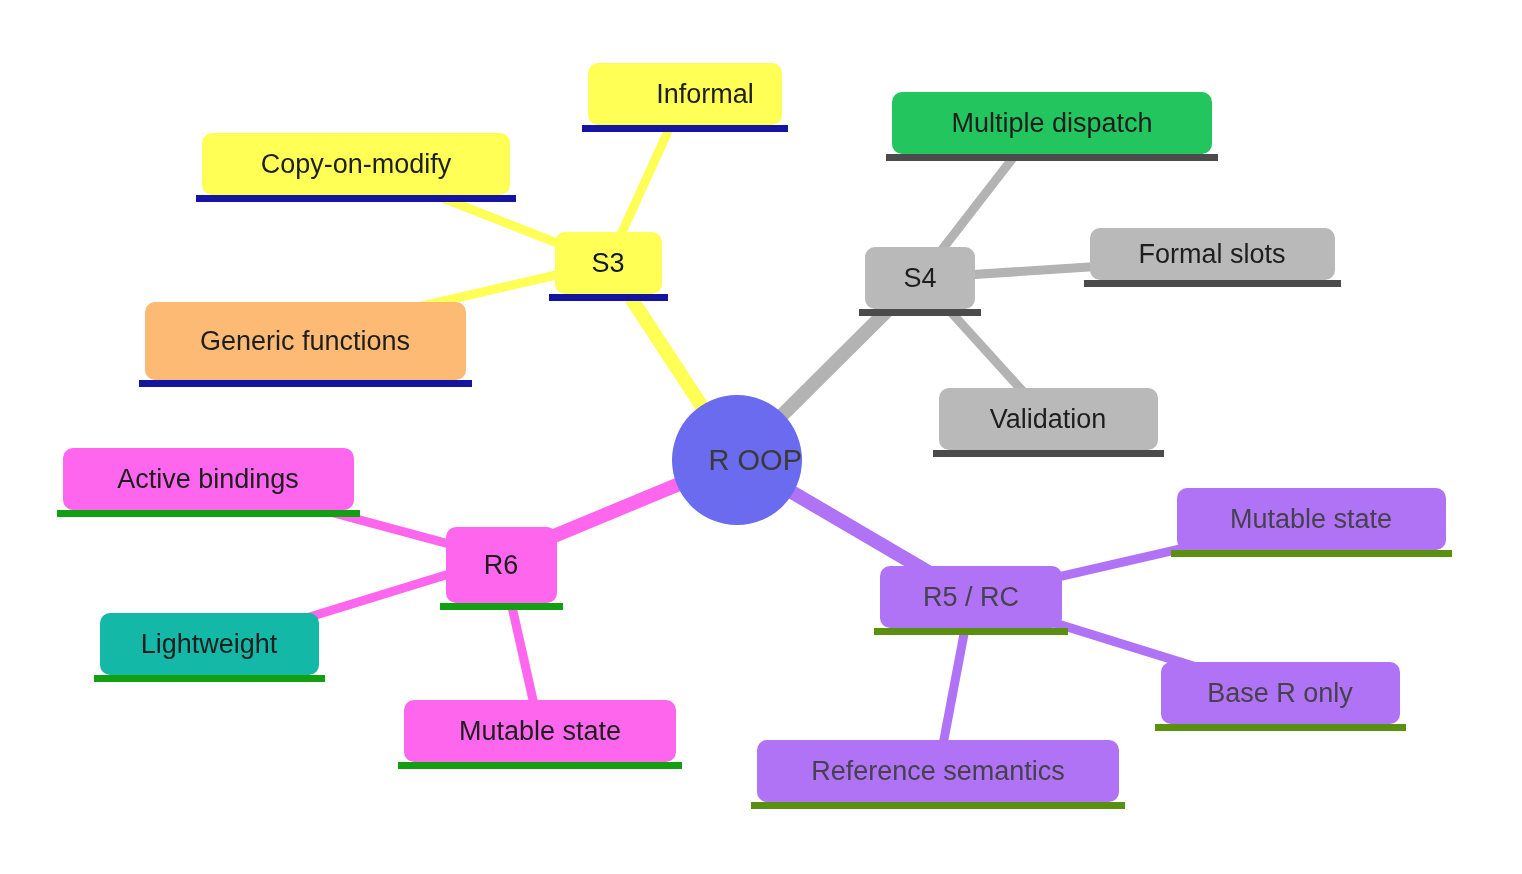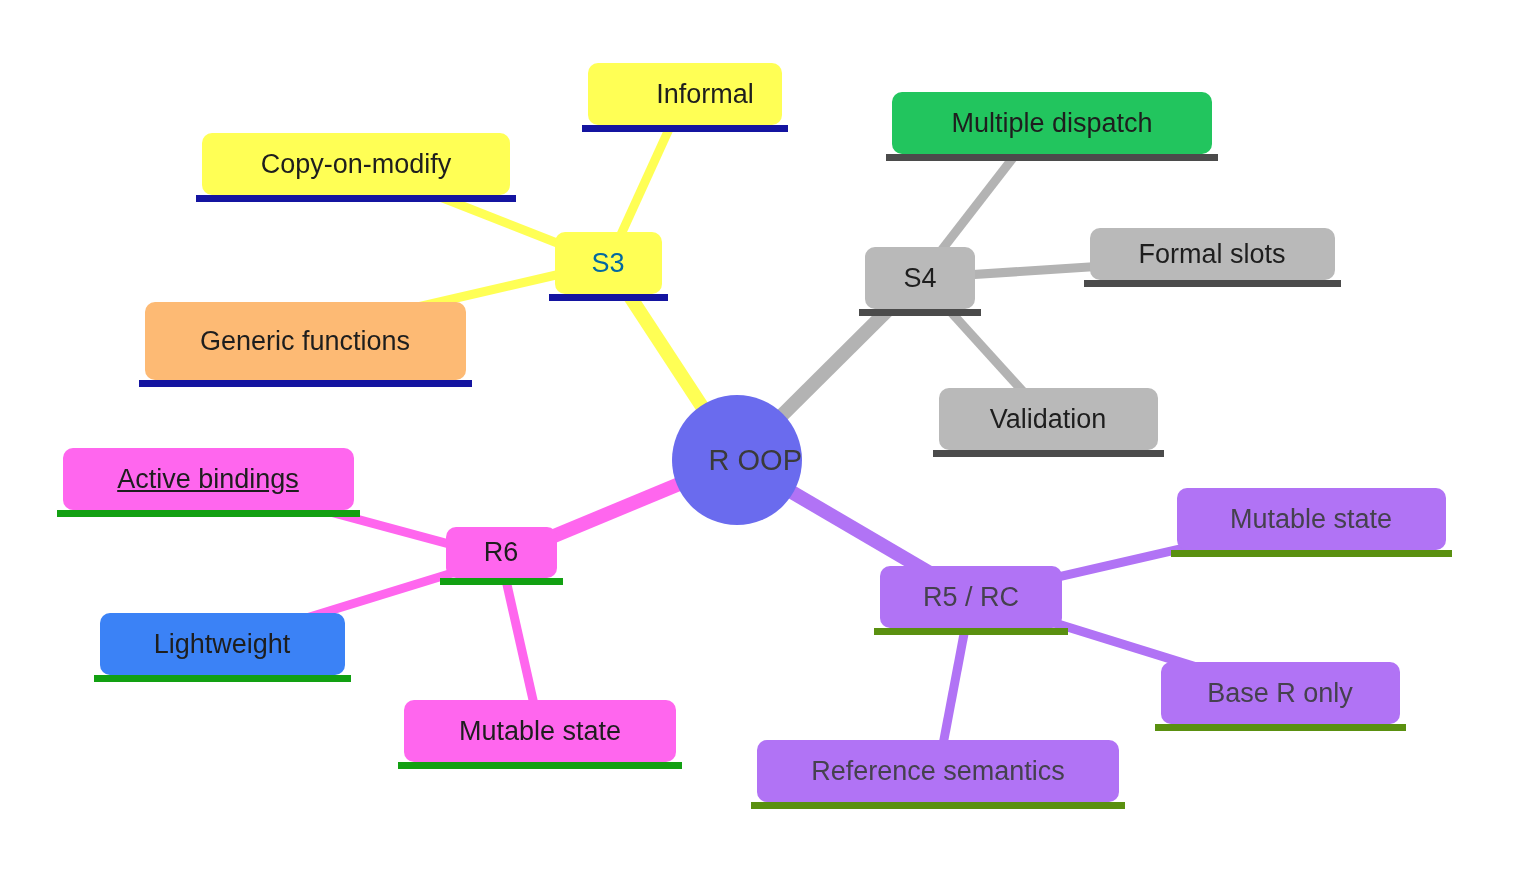--- a/index.html
+++ b/index.html
@@ -46,21 +46,21 @@
       <line x1="737" y1="460" x2="501" y2="558" stroke="#FF66EE" stroke-width="14"></line>
       <line x1="501" y1="558" x2="208" y2="479" stroke="#FF66EE" stroke-width="9"></line>
       <line x1="501" y1="558" x2="222" y2="644" stroke="#FF66EE" stroke-width="9"></line>
       <line x1="501" y1="558" x2="540" y2="731" stroke="#FF66EE" stroke-width="9"></line>
       <line x1="737" y1="460" x2="971" y2="597" stroke="#B173F5" stroke-width="14"></line>
       <line x1="971" y1="597" x2="1311" y2="519" stroke="#B173F5" stroke-width="9"></line>
       <line x1="971" y1="597" x2="1280" y2="693" stroke="#B173F5" stroke-width="9"></line>
       <line x1="971" y1="597" x2="938" y2="771" stroke="#B173F5" stroke-width="9"></line>
     </svg>
 
-<div class="node" style="left: 554.5px; top: 232px; width: 107px; height: 62px; background: rgb(255, 255, 85); color: #0369a1;">
+<div class="node" style="left: 554.5px; top: 232px; width: 107px; height: 62px; background: rgb(255, 255, 85); color: #0f172a;">
       <span>S3</span>
       <div class="underline" style="background: rgb(20, 20, 160);"></div>
     </div>
     <div class="node" style="left: 588px; top: 63px; width: 194px; height: 62px; background: rgb(255, 255, 85); color: rgb(30, 30, 30); padding-left: 40px;">
       <span>Informal</span>
       <div class="underline" style="background: rgb(20, 20, 160);"></div>
     </div>
     <div class="node" style="left: 202px; top: 133px; width: 308px; height: 62px; background: rgb(255, 255, 85); color: rgb(30, 30, 30);">
       <span>Copy-on-modify</span>
       <div class="underline" style="background: rgb(20, 20, 160);"></div>
@@ -78,29 +78,29 @@
       <div class="underline" style="background: rgb(75, 75, 75);"></div>
     </div>
     <div class="node" style="left: 1089.5px; top: 228px; width: 245px; height: 52px; background: rgb(185, 185, 185); color: rgb(30, 30, 30);">
       <span>Formal slots</span>
       <div class="underline" style="background: rgb(75, 75, 75);"></div>
     </div>
     <div class="node" style="left: 938.5px; top: 388px; width: 219px; height: 62px; background: rgb(185, 185, 185); color: rgb(30, 30, 30);">
       <span>Validation</span>
       <div class="underline" style="background: rgb(75, 75, 75);"></div>
     </div>
-    <div class="node" style="left: 445.5px; top: 527px; width: 111px; height: 51px; background: rgb(255, 102, 238); color: rgb(30, 30, 30);">
+    <div class="node" style="left: 445.5px; top: 527px; width: 111px; height: 76px; background: rgb(255, 102, 238); color: rgb(30, 30, 30);">
       <span>R6</span>
       <div class="underline" style="background: rgb(18, 160, 18);"></div>
     </div>
-    <div class="node" style="left: 62.5px; top: 448px; width: 291px; height: 62px; background: rgb(255, 102, 238); color: rgb(30, 30, 30); text-decoration: underline;">
+    <div class="node" style="left: 62.5px; top: 448px; width: 291px; height: 62px; background: rgb(255, 102, 238); color: rgb(30, 30, 30);">
       <span>Active bindings</span>
       <div class="underline" style="background: rgb(18, 160, 18);"></div>
     </div>
-    <div class="node" style="left: 99.5px; top: 613px; width: 245px; height: 62px; background: #3b82f6; color: rgb(30, 30, 30);">
+    <div class="node" style="left: 99.5px; top: 613px; width: 219px; height: 62px; background: #14b8a6; color: rgb(30, 30, 30);">
       <span>Lightweight</span>
       <div class="underline" style="background: rgb(18, 160, 18);"></div>
     </div>
     <div class="node" style="left: 404px; top: 700px; width: 272px; height: 62px; background: rgb(255, 102, 238); color: rgb(30, 30, 30);">
       <span>Mutable state</span>
       <div class="underline" style="background: rgb(18, 160, 18);"></div>
     </div>
     <div class="node" style="left: 880px; top: 566px; width: 182px; height: 62px; background: rgb(177, 115, 245); color: rgb(69, 65, 78); justify-content: center;">
       <span>R5 / RC</span>
       <div class="underline" style="background: rgb(90, 144, 16);"></div>

